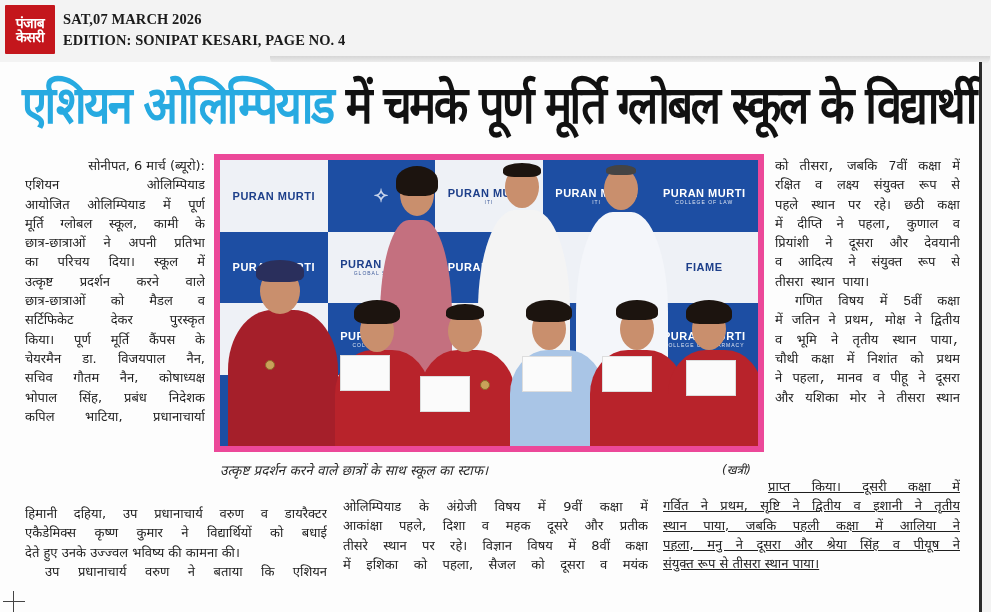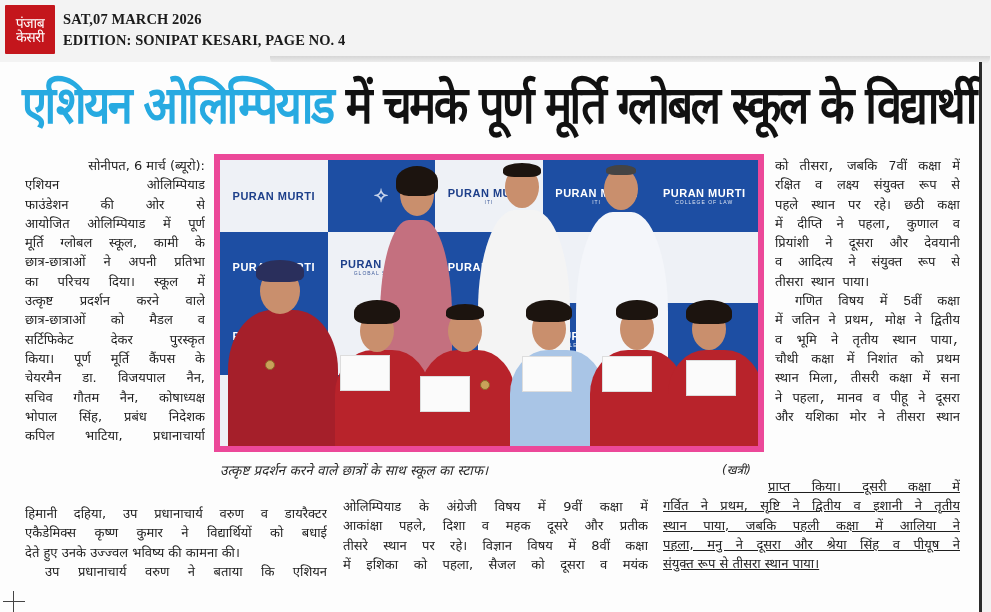--- a/index.html
+++ b/index.html
@@ -3,21 +3,21 @@
 <meta charset="utf-8">
 <style>
   * { box-sizing: border-box; margin: 0; padding: 0; }
   html, body { width: 991px; height: 612px; overflow: hidden; background: #f3f3f3; }
   body { position: relative; font-family: "DejaVu Sans", "Liberation Sans", sans-serif; color: #1a1a1a; }
 
   
   .masthead { position: absolute; left: 0; top: 0; width: 991px; height: 56px; background: #f3f3f3; }
   .logo { position: absolute; left: 5px; top: 5px; width: 50px; height: 49px; background: #c4161c; color: #fff;
           display: flex; flex-direction: column; align-items: center; justify-content: center; line-height: 1;
-          font-family: "DejaVu Sans", sans-serif; font-weight: normal; border-radius: 1px; }
+          font-family: "DejaVu Sans", sans-serif; font-weight: bold; border-radius: 1px; }
   .logo span { font-size: 14px; display: block; letter-spacing: -0.5px; }
   .edition { position: absolute; left: 63px; top: 9px; font-family: Liberation Serif, serif; font-weight: bold;
              font-size: 14.5px; line-height: 21px; color: #1b1b1b; letter-spacing: 0.1px; }
 
   
   .clip { position: absolute; left: 0; top: 62px; width: 982px; height: 550px; background: #fdfdfd;
           border-right: 3px solid #2b2b2b; }
   .clip-shadow { position: absolute; left: 270px; top: 56px; width: 720px; height: 8px;
                  background: linear-gradient(#d6d6d6, #f3f3f3); border-radius: 0 0 6px 6px; }
 
@@ -81,21 +81,20 @@
 
 <div class="clip"></div>
 
 <h1 class="headline">
   <span class="hl-blue">एशियन ओलिम्पियाड</span><span class="hl-black"> में चमके पूर्ण मूर्ति ग्लोबल स्कूल के विद्यार्थी</span>
 </h1>
 
 <div class="col-left body-text">
   <span class="line dateline">सोनीपत, 6 मार्च (ब्यूरो):</span>
   <span class="line">एशियन ओलिम्पियाड</span>
-  <span class="line">फाउंडेशन की ओर से</span>
   <span class="line">आयोजित ओलिम्पियाड में पूर्ण</span>
   <span class="line">मूर्ति ग्लोबल स्कूल, कामी के</span>
   <span class="line">छात्र-छात्राओं ने अपनी प्रतिभा</span>
   <span class="line">का परिचय दिया। स्कूल में</span>
   <span class="line">उत्कृष्ट प्रदर्शन करने वाले</span>
   <span class="line">छात्र-छात्राओं को मैडल व</span>
   <span class="line">सर्टिफिकेट देकर पुरस्कृत</span>
   <span class="line">किया। पूर्ण मूर्ति कैंपस के</span>
   <span class="line">चेयरमैन डा. विजयपाल नैन,</span>
   <span class="line">सचिव गौतम नैन, कोषाध्यक्ष</span>
@@ -128,20 +127,23 @@
         <span>PURAN MURTI</span>
       </div>
     <div class="tile white">
         <span>PURAN MURTI</span>
         <small>GLOBAL SCHOOL</small>
       </div>
     <div class="tile blue">
         <span>PURAN MURTI</span>
       </div>
     <div class="tile white"></div>
+    <div class="tile white">
+        <span>FIAME</span>
+      </div>
 
     <div class="tile white"></div>
     <div class="tile blue">
         <span>PURAN MURTI</span>
         <small>COLLEGE OF LAW</small>
       </div>
     <div class="tile white"></div>
     <div class="tile blue"></div>
     <div class="tile blue">
         <span>PURAN MURTI</span>
@@ -211,21 +213,20 @@
   <span class="line">रक्षित व लक्ष्य संयुक्त रूप से</span>
   <span class="line">पहले स्थान पर रहे। छठी कक्षा</span>
   <span class="line">में दीप्ति ने पहला, कुणाल व</span>
   <span class="line">प्रियांशी ने दूसरा और देवयानी</span>
   <span class="line">व आदित्य ने संयुक्त रूप से</span>
   <span class="line last">तीसरा स्थान पाया।</span>
   <span class="line indent">गणित विषय में 5वीं कक्षा</span>
   <span class="line">में जतिन ने प्रथम, मोक्ष ने द्वितीय</span>
   <span class="line">व भूमि ने तृतीय स्थान पाया,</span>
   <span class="line">चौथी कक्षा में निशांत को प्रथम</span>
-  <span class="line">स्थान मिला, तीसरी कक्षा में सना</span>
   <span class="line">ने पहला, मानव व पीहू ने दूसरा</span>
   <span class="line">और यशिका मोर ने तीसरा स्थान</span>
 </div>
 
 <div class="bottom-left body-text">
   <span class="line">हिमानी दहिया, उप प्रधानाचार्य वरुण व डायरैक्टर</span>
   <span class="line">एकैडेमिक्स कृष्ण कुमार ने विद्यार्थियों को बधाई</span>
   <span class="line last">देते हुए उनके उज्ज्वल भविष्य की कामना की।</span>
   <span class="line indent">उप प्रधानाचार्य वरुण ने बताया कि एशियन</span>
 </div>

